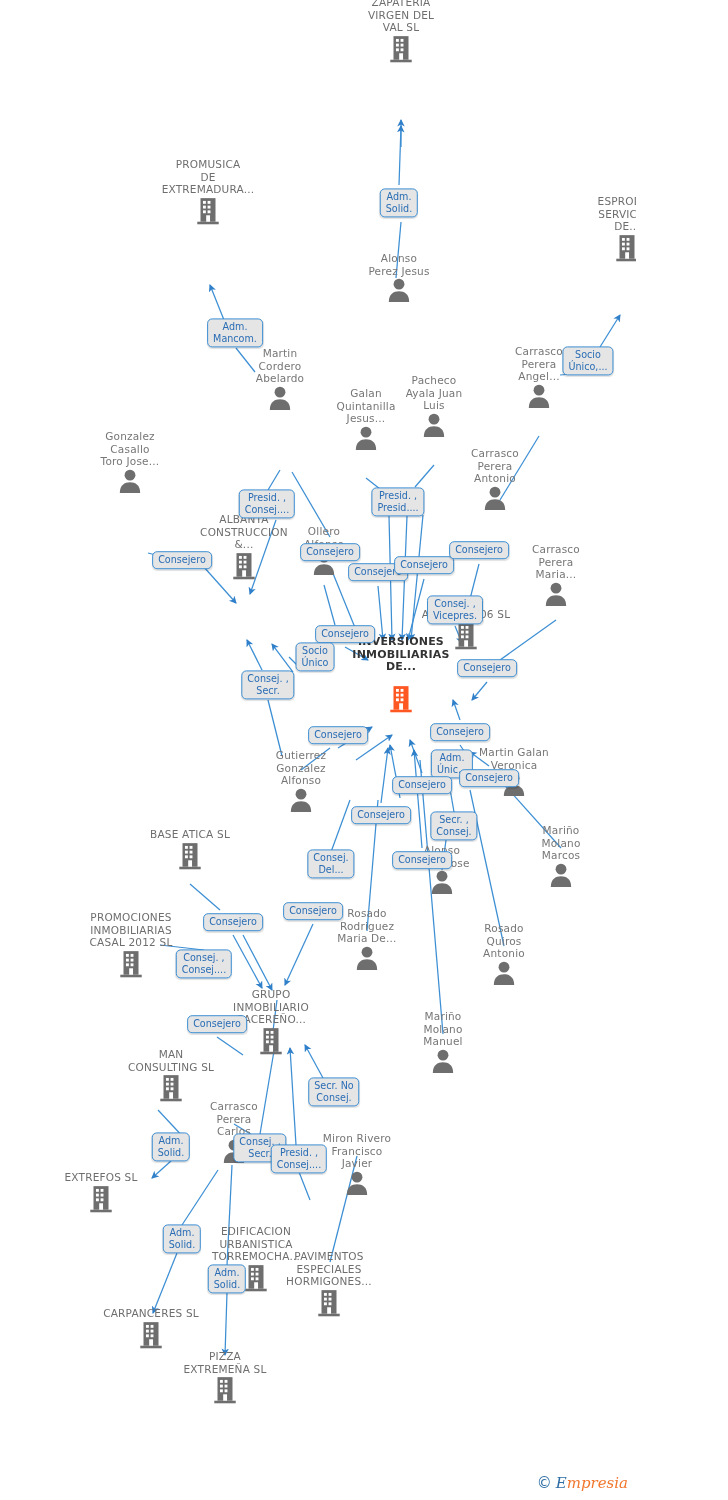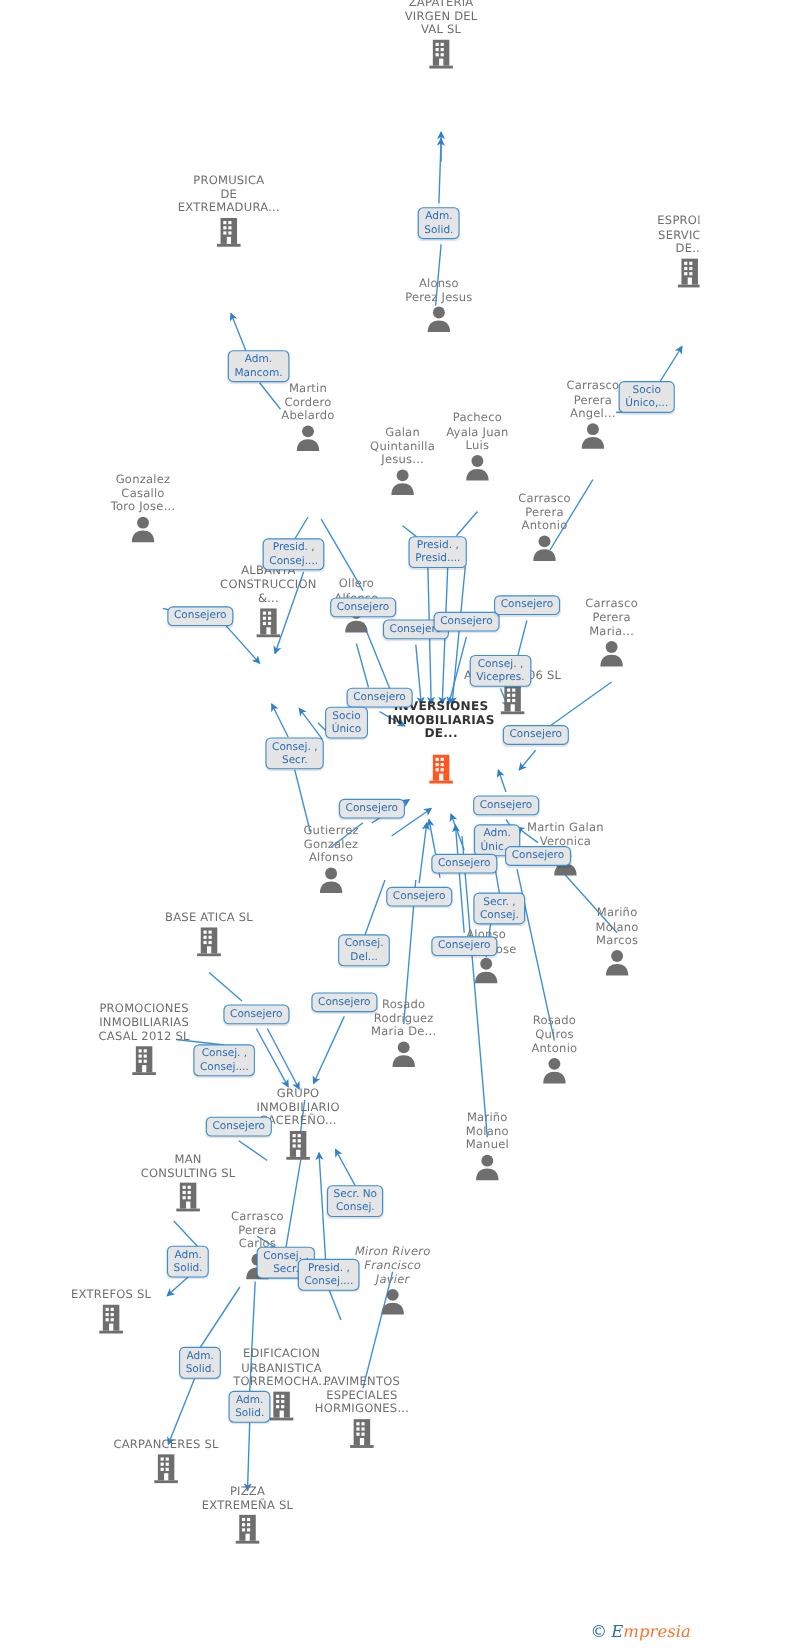--- a/index.html
+++ b/index.html
@@ -522,21 +522,21 @@
       </div>
       <div class="node person" style="left: 234px; top: 1100px;">
         <div class="lbl">Carrasco
 Perera
 Carlos</div>
         <svg class="glyph" width="26" height="26" viewBox="0 0 24 24">
           <circle cx="12" cy="6.6" r="5" fill="#6e6e6e"></circle>
           <path d="M2.6 23 C2.6 15.8 7 13.2 12 13.2 C17 13.2 21.4 15.8 21.4 23 Z" fill="#6e6e6e"></path>
         </svg>
       </div>
-      <div class="node person" style="left: 357px; top: 1132px; font-style: italic;">
+      <div class="node person" style="left: 357px; top: 1132px;">
         <div class="lbl">Miron Rivero
 Francisco
 Javier</div>
         <svg class="glyph" width="26" height="26" viewBox="0 0 24 24">
           <circle cx="12" cy="6.6" r="5" fill="#6e6e6e"></circle>
           <path d="M2.6 23 C2.6 15.8 7 13.2 12 13.2 C17 13.2 21.4 15.8 21.4 23 Z" fill="#6e6e6e"></path>
         </svg>
       </div>
     </div>
   <div id="badge-layer">
@@ -573,21 +573,21 @@
       <div class="badge" style="left: 454px; top: 826px;">Secr. ,
 Consej.</div>
       <div class="badge" style="left: 331px; top: 864px;">Consej.
 Del...</div>
       <div class="badge" style="left: 422px; top: 860px;">Consejero</div>
       <div class="badge" style="left: 233px; top: 922px;">Consejero</div>
       <div class="badge" style="left: 313px; top: 911px;">Consejero</div>
       <div class="badge" style="left: 204px; top: 964px;">Consej. ,
 Consej....</div>
       <div class="badge" style="left: 217px; top: 1024px;">Consejero</div>
-      <div class="badge" style="left: 323px; top: 1092px;">Secr.  No
+      <div class="badge" style="left: 334px; top: 1092px;">Secr.  No
 Consej.</div>
       <div class="badge" style="left: 171px; top: 1147px;">Adm.
 Solid.</div>
       <div class="badge" style="left: 260px; top: 1148px;">Consej. ,
 Secr.</div>
       <div class="badge" style="left: 299px; top: 1159px;">Presid. ,
 Consej....</div>
       <div class="badge" style="left: 182px; top: 1239px;">Adm.
 Solid.</div>
       <div class="badge" style="left: 227px; top: 1279px;">Adm.

